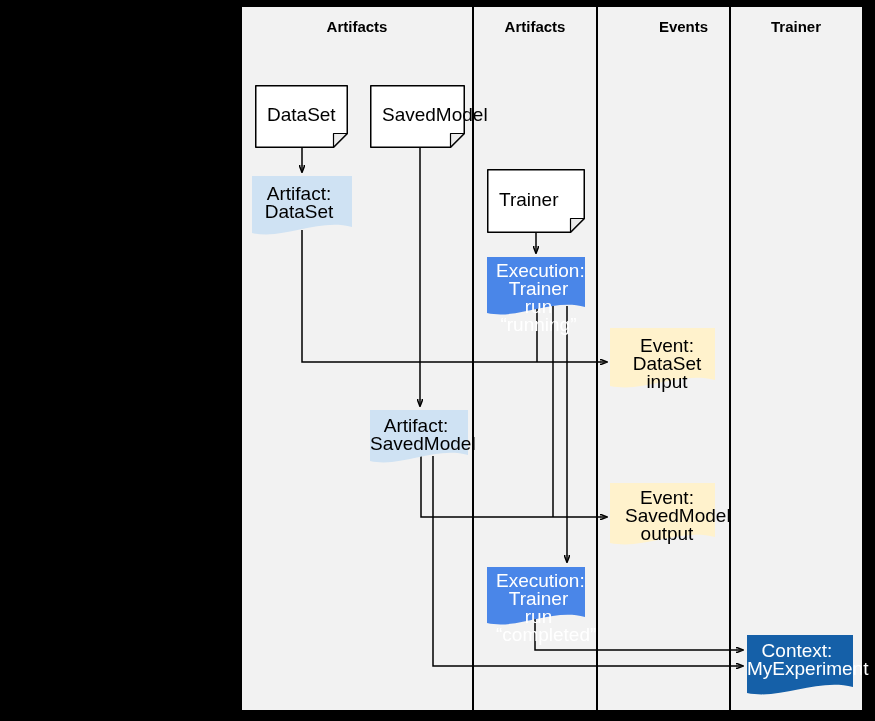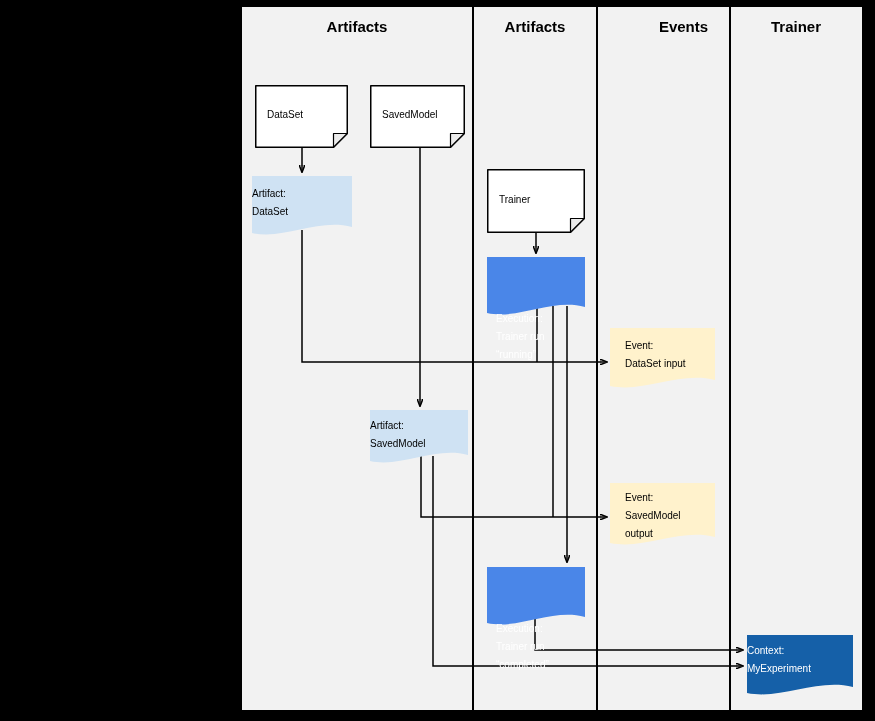--- a/index.html
+++ b/index.html
@@ -6,31 +6,31 @@
   body{background:#000;font-family:"Liberation Sans", sans-serif;}
   #stage{position:relative;width:875px;height:721px;background:var(--page-bg);overflow:hidden;text-decoration:underline;}
   #panel{position:absolute;left:242px;top:7px;width:620px;height:703px;background:var(--panel-bg);}
   .divider{position:absolute;top:7px;height:703px;width:1.5px;background:var(--line);}
   .col-header{position:absolute;top:16px;height:22px;line-height:22px;text-align:center;
               font-size:15px;font-weight:bold;color:var(--text-dark);}
   #edges{position:absolute;left:0;top:0;width:875px;height:721px;pointer-events:none;}
   #edges path{stroke:var(--line);stroke-width:1.5;fill:none;}
   .node{position:absolute;}
   .node svg{position:absolute;left:0;top:0;overflow:visible;display:block;}
-  .node-label{position:relative;white-space:pre-line;font-size:10px;line-height:18px;color:var(--text-dark);}
+  .node-label{position:relative;white-space:pre-line;font-size:19px;line-height:18px;color:var(--text-dark);text-align:center;}
   .card-main{fill:var(--card-fill);stroke:var(--line);stroke-width:1.5;stroke-linejoin:round;}
   .card-flap{fill:var(--card-fold);stroke:var(--line);stroke-width:1.2;stroke-linejoin:round;}
   .shape-artifact{fill:var(--artifact-fill);}
   .shape-execution{fill:var(--execution-fill);}
   .shape-event{fill:var(--event-fill);}
   .shape-context{fill:var(--context-fill);}
   .light-text{color:var(--text-light);}
   .pad-card{padding:0 0 0 12px;display:flex;align-items:center;}
   .pad-doc{padding:9px 6px 0 0;}
-  .pad-exec{padding:5px 4px 0 9px;margin-top:48px;}
+  .pad-exec{padding:5px 4px 0 9px;}
 </style>
 </head>
 <body>
 
 <div id="stage">
   <div id="panel"></div>
 
   <div class="divider" style="left:472.25px"></div>
   <div class="divider" style="left:596.25px"></div>
   <div class="divider" style="left:729.25px"></div>

